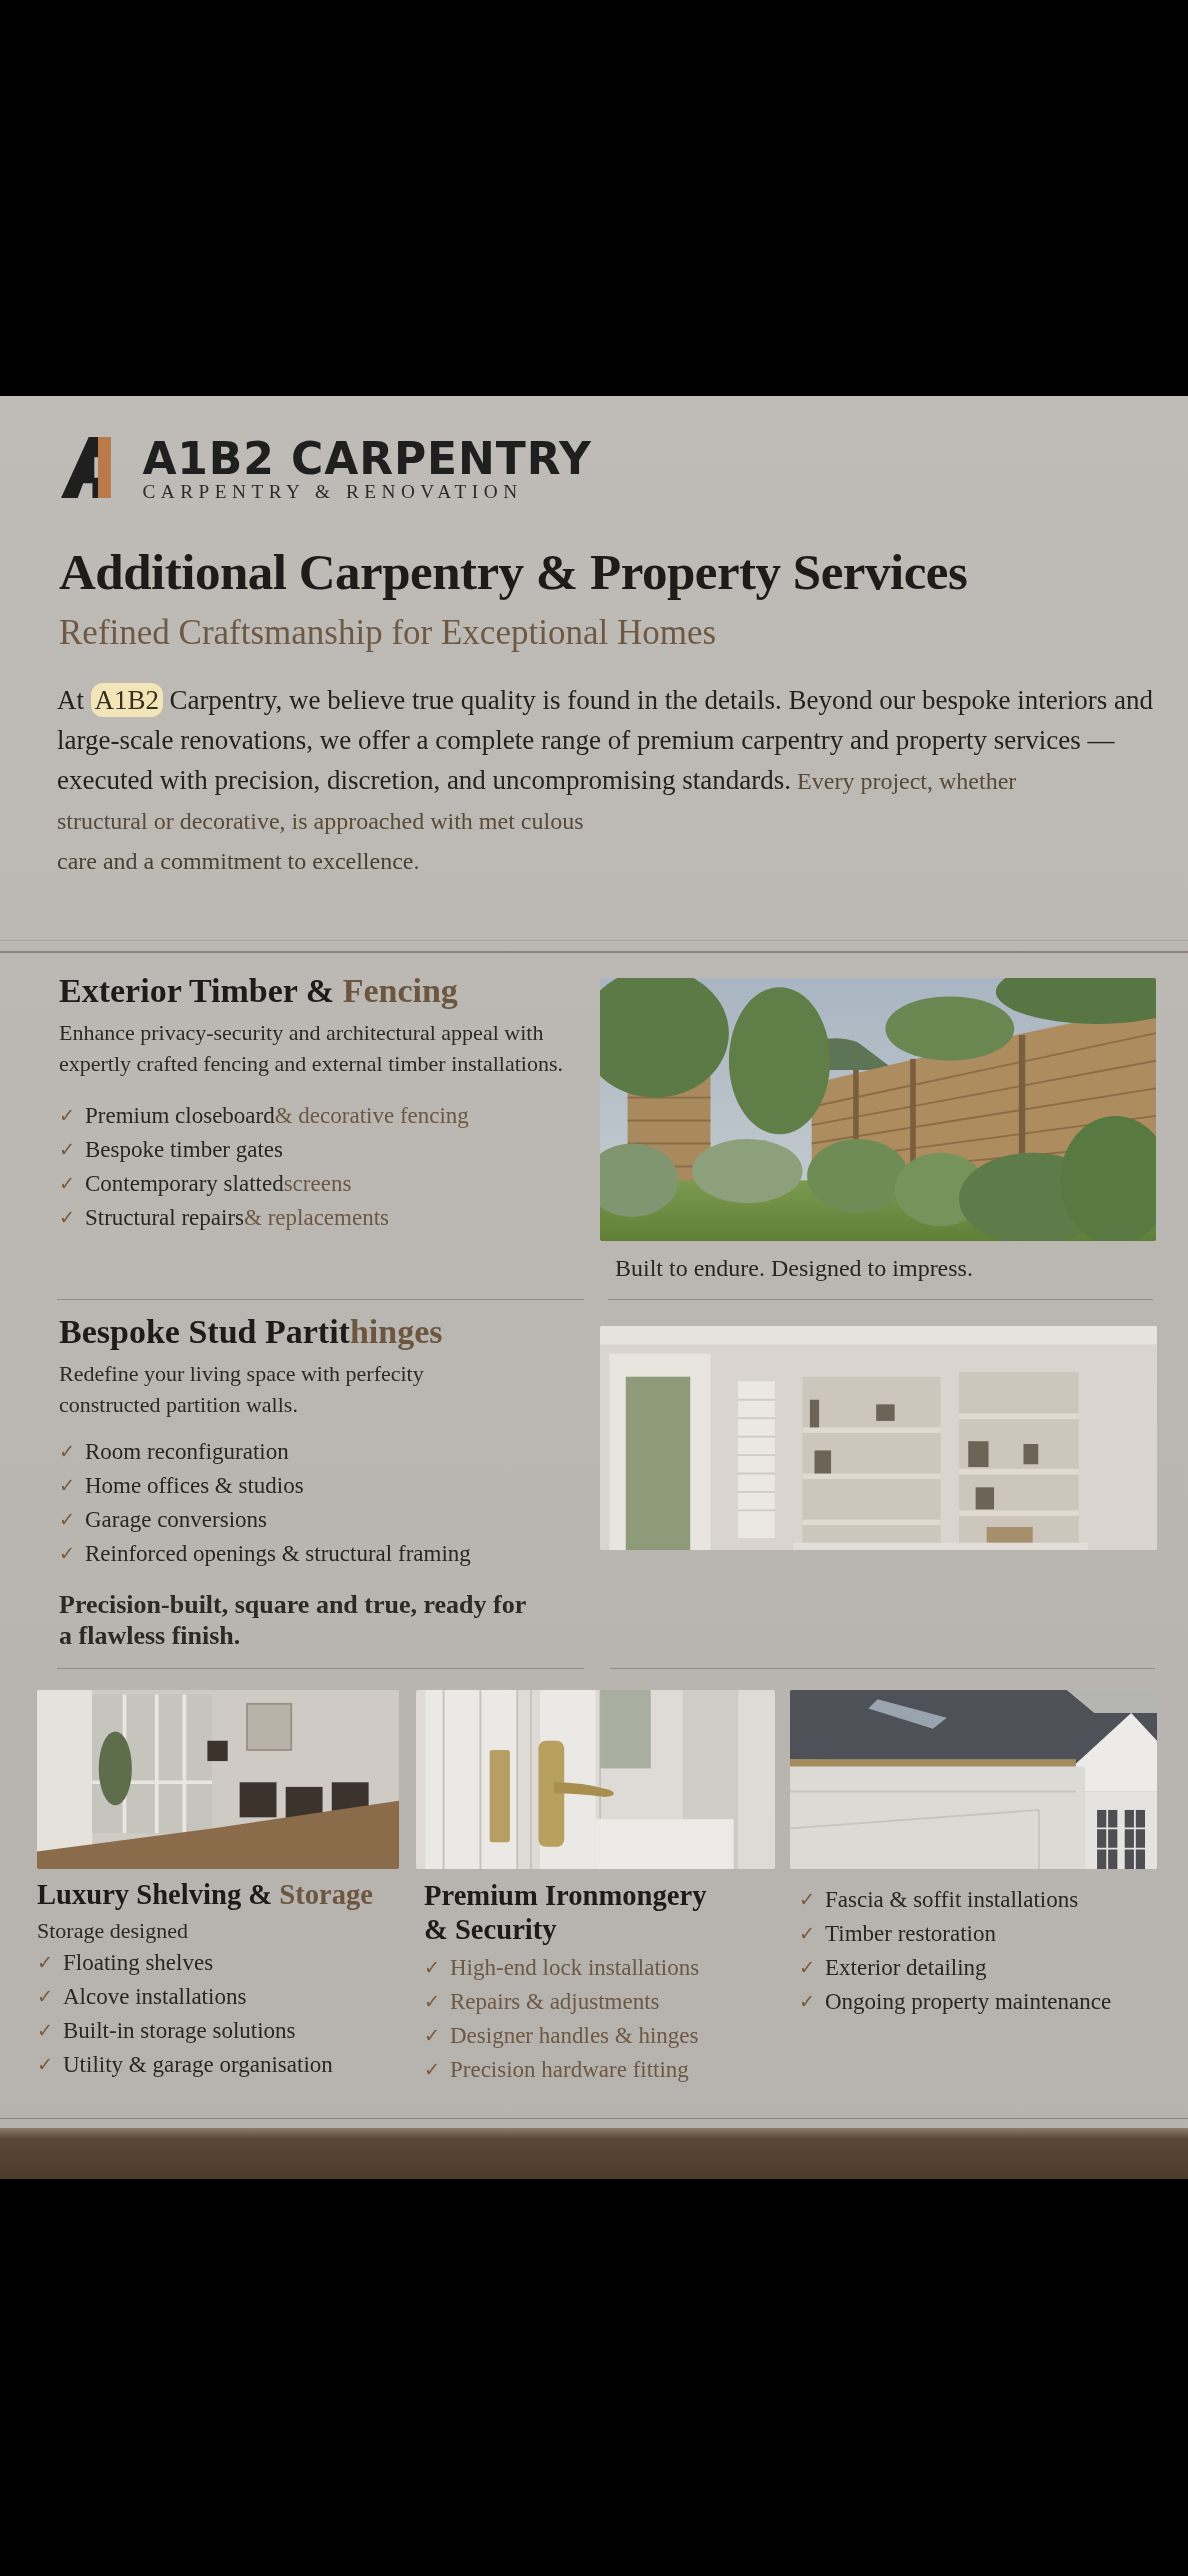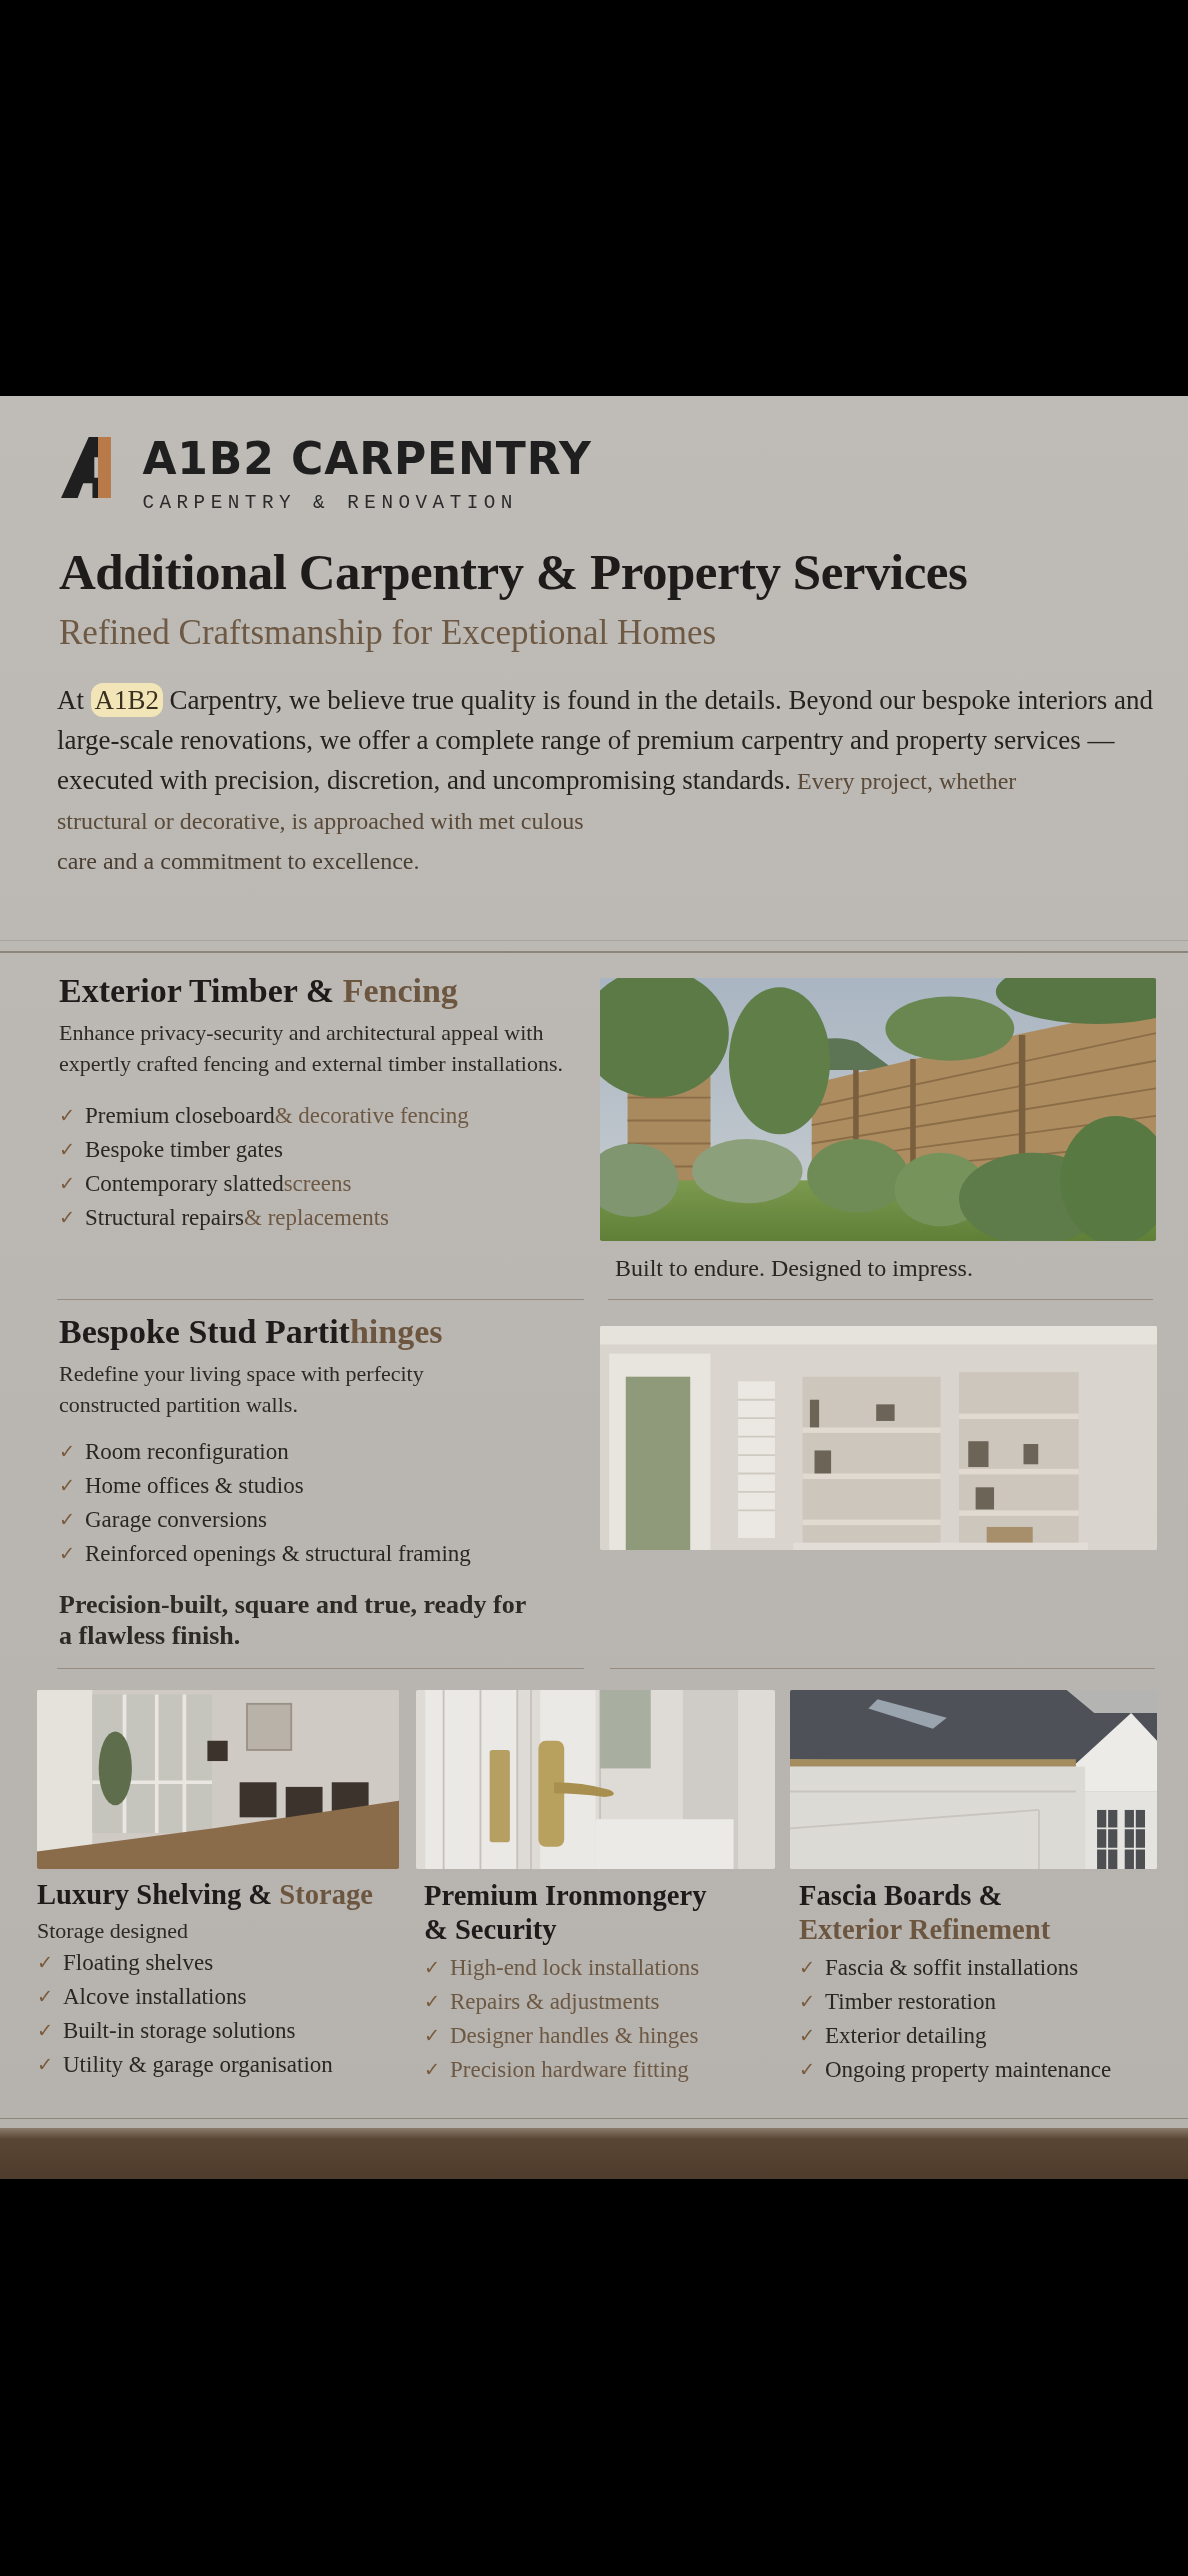--- a/index.html
+++ b/index.html
@@ -12,21 +12,21 @@
     overflow: hidden;
     padding-left: 12px;
   }
 
   
   .logo { position: absolute; left: 61px; top: 41px; height: 74px; display: flex; align-items: flex-start; }
   .logo-mark { position: relative; width: 74px; height: 61px; }
   .logo-mark svg { display: block; }
   .logo-text { margin-left: 7.4px; }
   .logo-name { font-family: "DejaVu Sans", sans-serif; font-weight: bold; font-size: 44px; letter-spacing: 0.9px; color: #1f1f1f; line-height: 44px; }
-  .logo-tag { font-family: Liberation Mono, monospace; font-size: 19.3px; letter-spacing: 5.5px; color: #2b2b2b; margin-top: 11px; }
+  .logo-tag { font-family: Liberation Serif, serif; font-size: 19.3px; letter-spacing: 5.5px; color: #2b2b2b; margin-top: 0; }
 
   .title { position: absolute; left: 59px; top: 147px; font-family: Liberation Serif, serif; font-size: 51px; color: #1e1c1a; letter-spacing: -0.5px; white-space: nowrap; }
   .subtitle { position: absolute; left: 59px; top: 217px; font-family: "Liberation Serif", serif; font-size: 35px; color: #6e5a44; white-space: nowrap; }
 
   .intro { position: absolute; left: 57px; top: 284px; width: 1096px; font-family: "Liberation Serif", serif; font-size: 27px; line-height: 40px; color: #26231f; }
   .intro .hl { background: #f2e6b8; border-radius: 12px; padding: 1.8px 3.7px; color: #3a3020; }
   .intro .soft { color: #5a4a38; font-size: 24px; }
   .intro .soft2 { display: block; color: #5a4a38; font-size: 24px; }
   .intro .soft3 { display: block; color: #4a3f33; font-size: 24px; }
 
@@ -345,23 +345,20 @@
           <span class="tail">Designer handles &amp; hinges</span>
         </li>
       <li>
           <span class="chk">✓</span>
           <span class="tail">Precision hardware fitting</span>
         </li>
     </ul>
   </div>
 
   <div class="sec" style="left:799px; top:1483px; width:387px;">
-    <h2 class="sec-title" style="font-size:28.6px; line-height:34px;">
-      <span>Fascia Boards &amp;</span><br><span class="accent">Exterior Refinement</span>
-    </h2>
     <ul class="checklist" style="margin-top:3.7px;">
       <li>
           <span class="chk">✓</span>
           <span>Fascia &amp; soffit installations</span>
         </li>
       <li>
           <span class="chk">✓</span>
           <span>Timber restoration</span>
         </li>
       <li>

